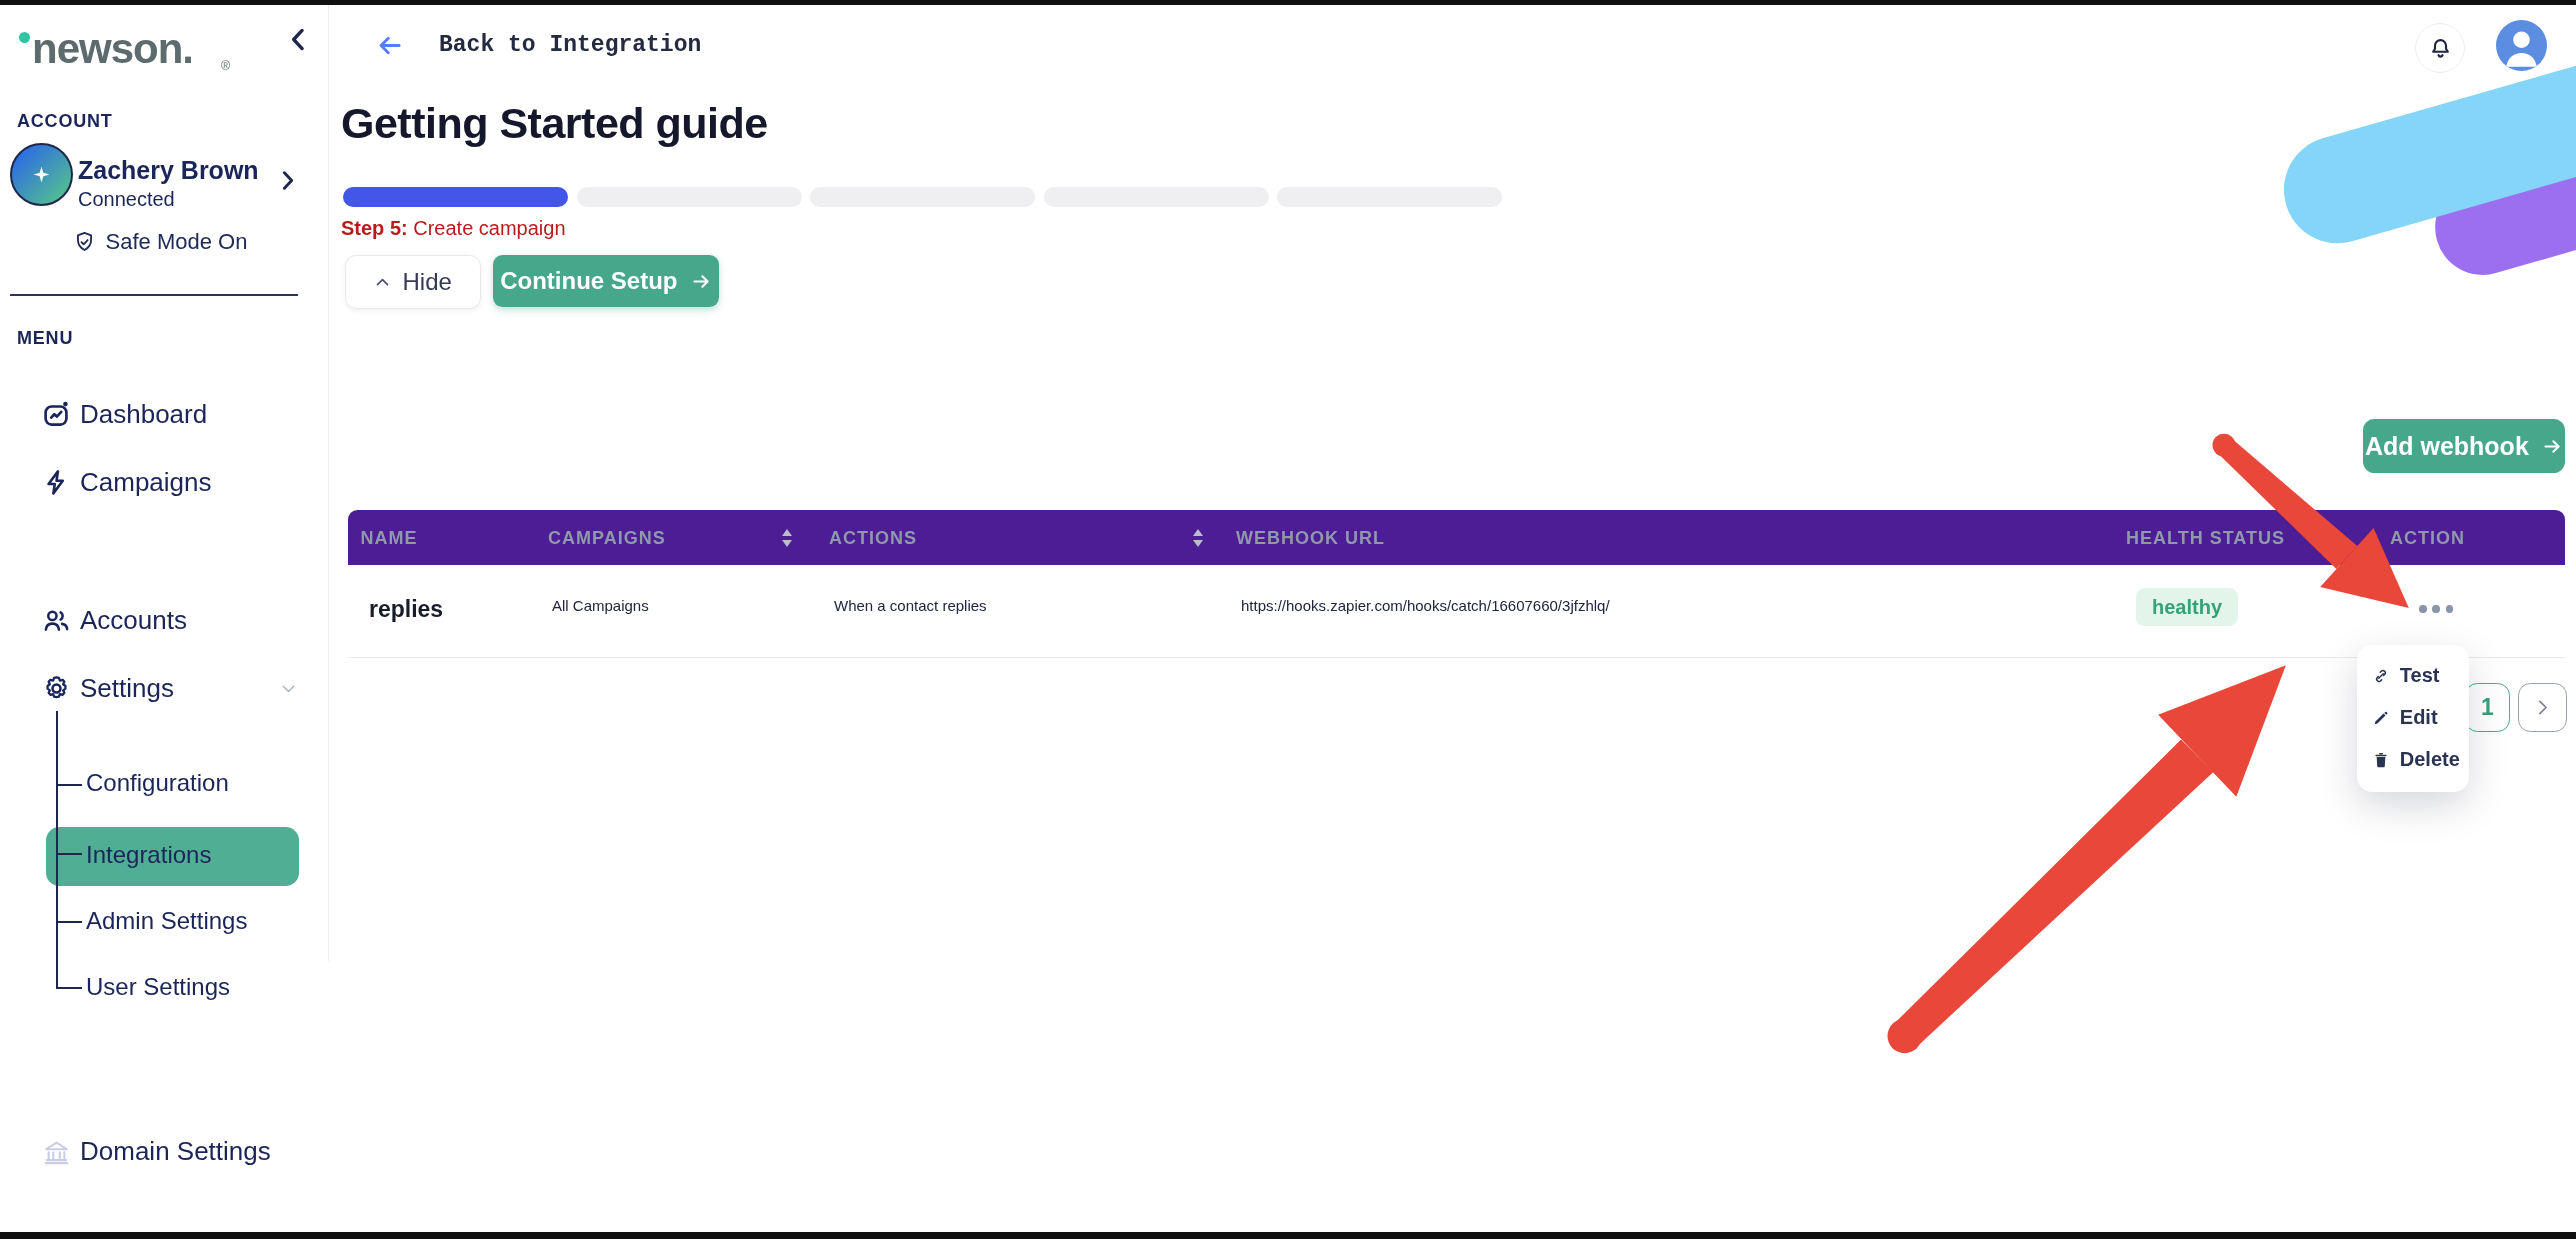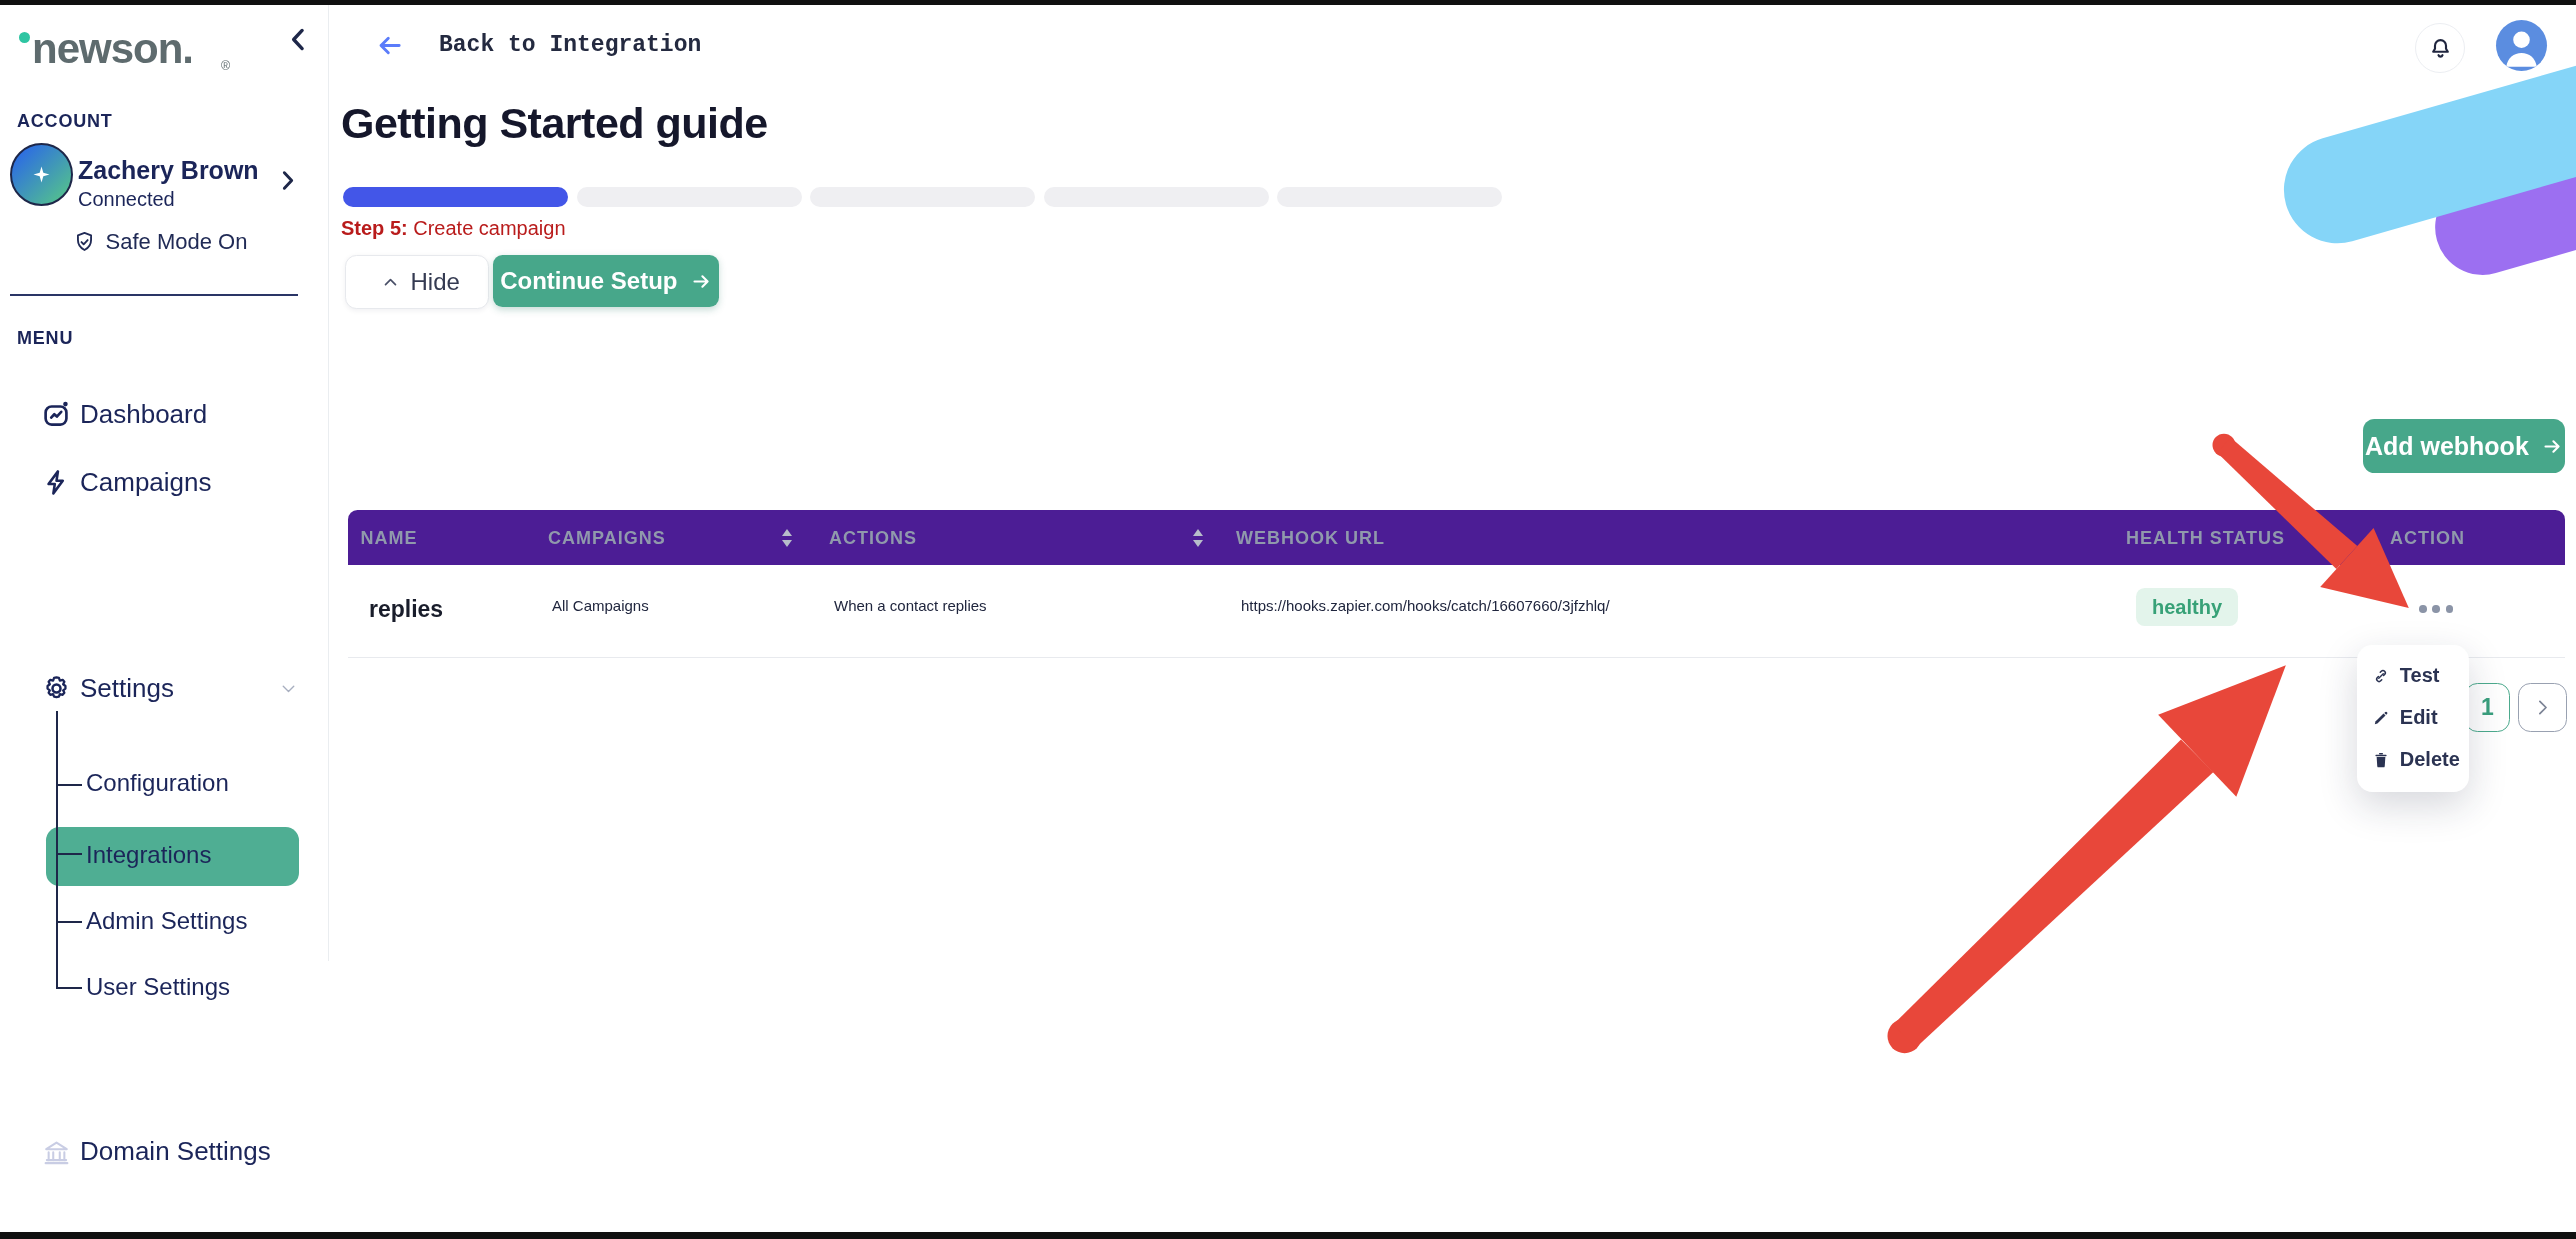--- a/index.html
+++ b/index.html
@@ -52,21 +52,21 @@
   .back-label{font-size:23px;font-weight:600;color:#242A40;}
   .page-title{position:absolute;left:341px;top:99px;font-size:43px;font-weight:800;color:#15172B;letter-spacing:-0.5px;z-index:10;}
   .progress{position:absolute;left:343px;top:187px;display:flex;gap:8.6px;z-index:10;}
   .pseg{width:225px;height:20px;border-radius:10.5px;background:#EFEFF2;}
   .pseg.fill{background:#4356E8;}
   .step-line{position:absolute;left:341px;top:217px;font-size:20px;color:#b91c1c;z-index:10;}
   .step-line b{font-weight:700;}
   .btn-hide{position:absolute;left:345px;top:255px;width:134px;height:52px;background:#fff;
      border:1.4px solid #E7E9ED;border-radius:11.4px;box-shadow:0 1.9px 5.7px rgba(20,25,50,.06);
      display:flex;align-items:center;justify-content:center;gap:11.4px;cursor:pointer;z-index:10;
-     font-size:24px;font-weight:500;color:#353B52;padding-left:8px;}
+     font-size:24px;font-weight:500;color:#353B52;}
   .btn-continue{position:absolute;left:493px;top:255px;width:226px;height:52px;background:#47A78A;
      border-radius:9.5px;display:flex;align-items:center;justify-content:center;gap:13.3px;cursor:pointer;z-index:10;
      font-size:24px;font-weight:600;color:#fff;box-shadow:0 2.9px 7.6px rgba(40,120,100,.25);}
   .btn-add{position:absolute;left:2363px;top:419px;width:202px;height:54px;background:#47A78A;
      border-radius:11.4px;display:flex;align-items:center;justify-content:center;gap:13.3px;cursor:pointer;z-index:10;
      font-size:25px;font-weight:700;color:#fff;}
 
   
   .table{position:absolute;left:348px;top:510px;width:2217px;z-index:5;}
   .thead{position:relative;height:55px;background:#4c1d95;border-radius:9.5px 9.5px 0 0;}
@@ -158,20 +158,31 @@
       </span>
       <span class="lbl">Dashboard</span>
     </div>
     <div class="mi" style="top:460px;">
       <span class="ic">
         <svg width="29" height="29" viewBox="0 0 24 24">
             <path d="M13.2 2.8L5.4 13.2h5.2L9.4 21l7.8-10.4h-5.2z" fill="none" stroke="#1B2559" stroke-width="2.1" stroke-linejoin="round"></path>
           </svg>
       </span>
       <span class="lbl">Campaigns</span>
+    </div>
+    <div class="mi" style="top:598px;">
+      <span class="ic">
+        <svg width="29" height="29" viewBox="0 0 24 24">
+            <circle cx="8.6" cy="8.2" r="3.4" fill="none" stroke="#1B2559" stroke-width="2.1"></circle>
+            <path d="M3.2 19.6c.3-3.1 2.5-5 5.4-5s5.1 1.9 5.4 5" fill="none" stroke="#1B2559" stroke-width="2.1" stroke-linecap="round"></path>
+            <path d="M15.4 5.3a3.4 3.4 0 0 1 0 5.9" fill="none" stroke="#1B2559" stroke-width="2.1" stroke-linecap="round"></path>
+            <path d="M16.6 14.8c2.4.3 4 1.9 4.2 4.3" fill="none" stroke="#1B2559" stroke-width="2.1" stroke-linecap="round"></path>
+          </svg>
+      </span>
+      <span class="lbl">Accounts</span>
     </div>
     <div class="mi" style="top:666px;padding-left:29px;">
       <span class="ic">
         <svg width="29" height="29" viewBox="0 0 24 24">
             <circle cx="12" cy="12" r="3.3" fill="none" stroke="#1B2559" stroke-width="2.1"></circle>
             <path d="M12 2.8l2 .4.8 2.2 2.3-.6 1.4 1.6-1 2.1 1.9 1.4v2.2l-1.9 1.4 1 2.1-1.4 1.6-2.3-.6-.8 2.2-2 .4-2-.4-.8-2.2-2.3.6-1.4-1.6 1-2.1-1.9-1.4v-2.2l1.9-1.4-1-2.1 1.4-1.6 2.3.6.8-2.2z" fill="none" stroke="#1B2559" stroke-width="1.9" stroke-linejoin="round"></path>
           </svg>
       </span>
       <span class="lbl">Settings</span>
       <span class="chev-dn">

